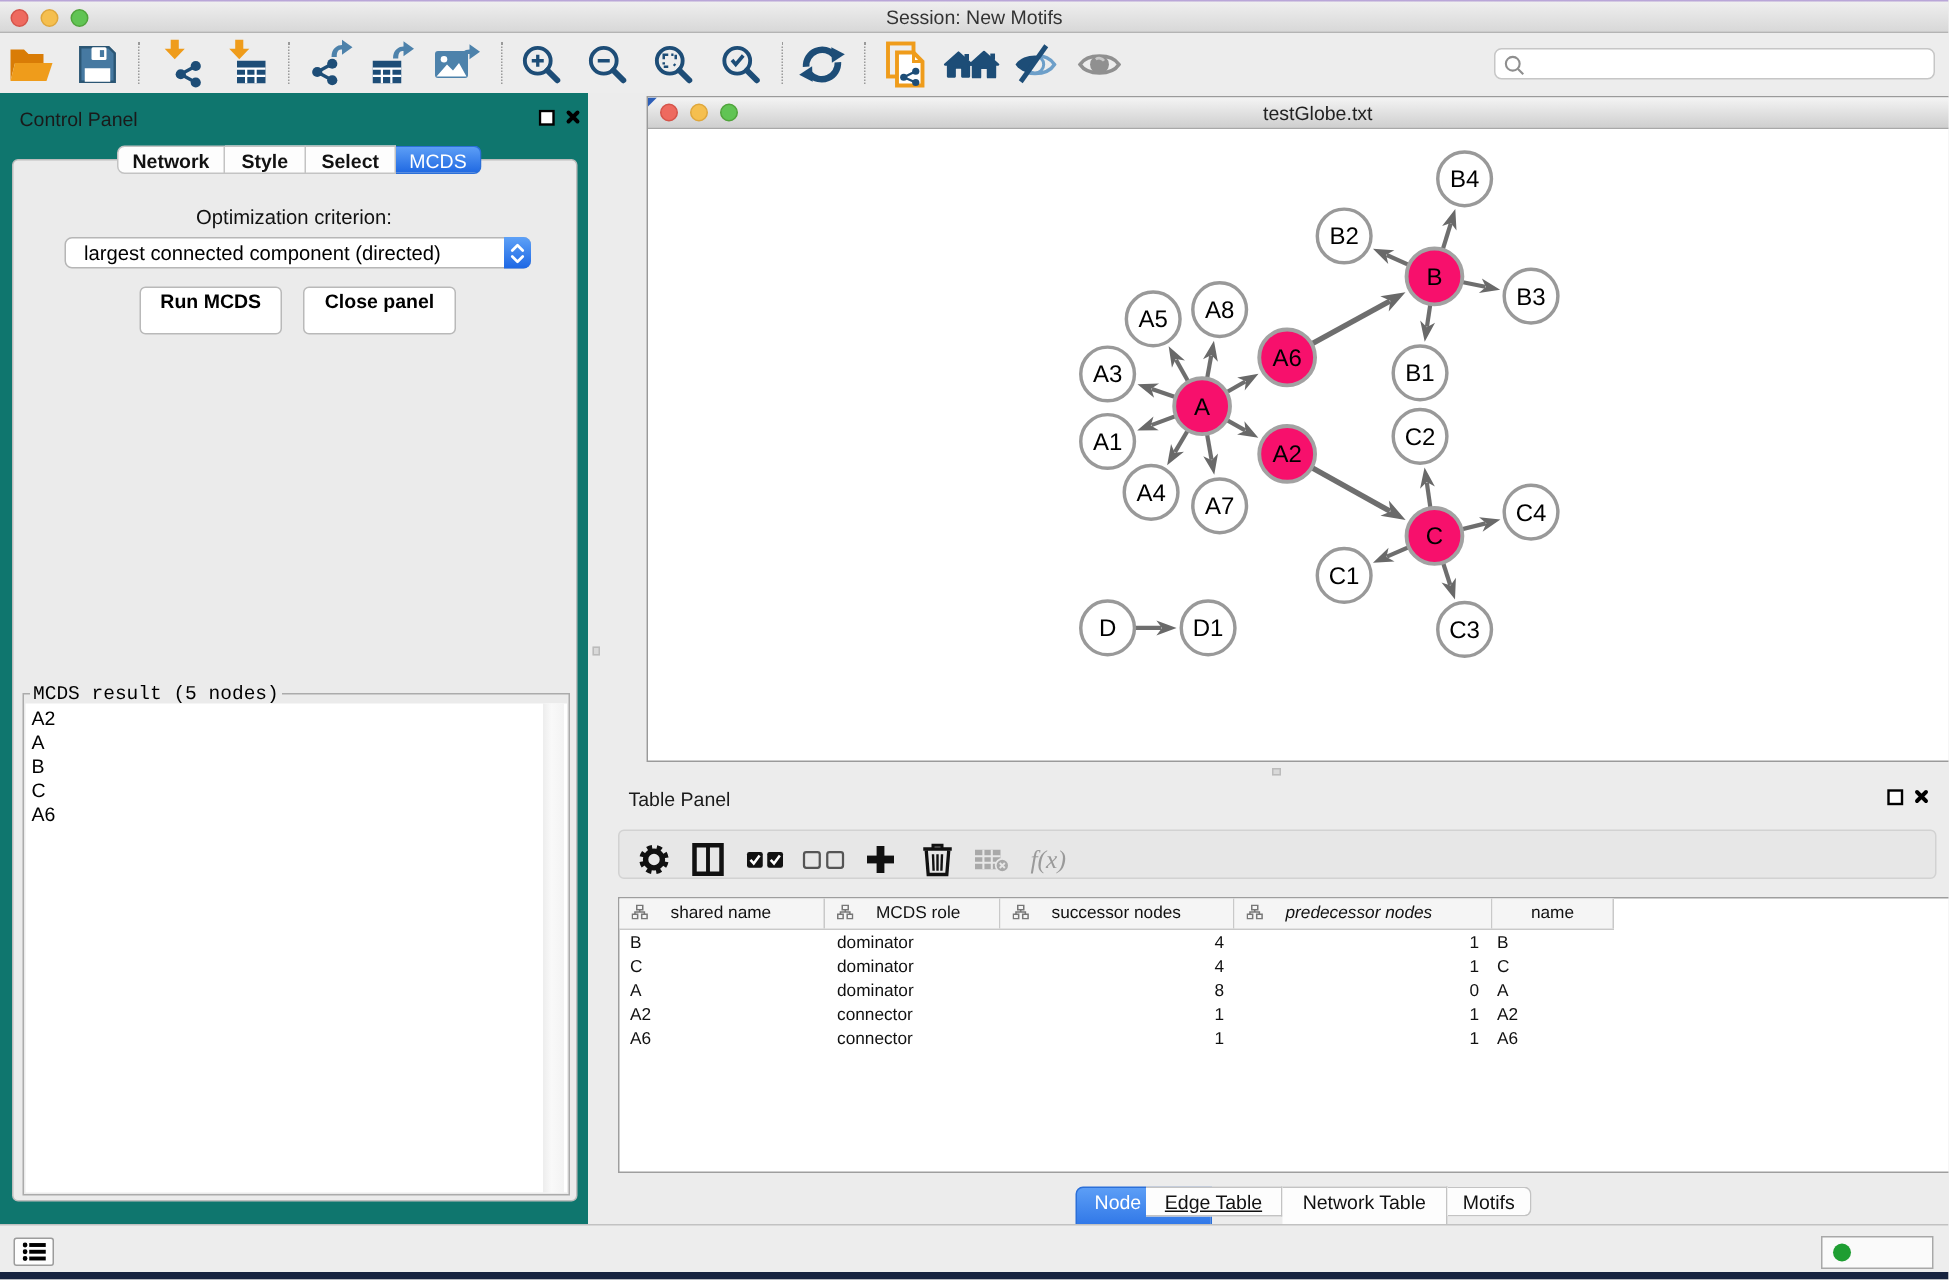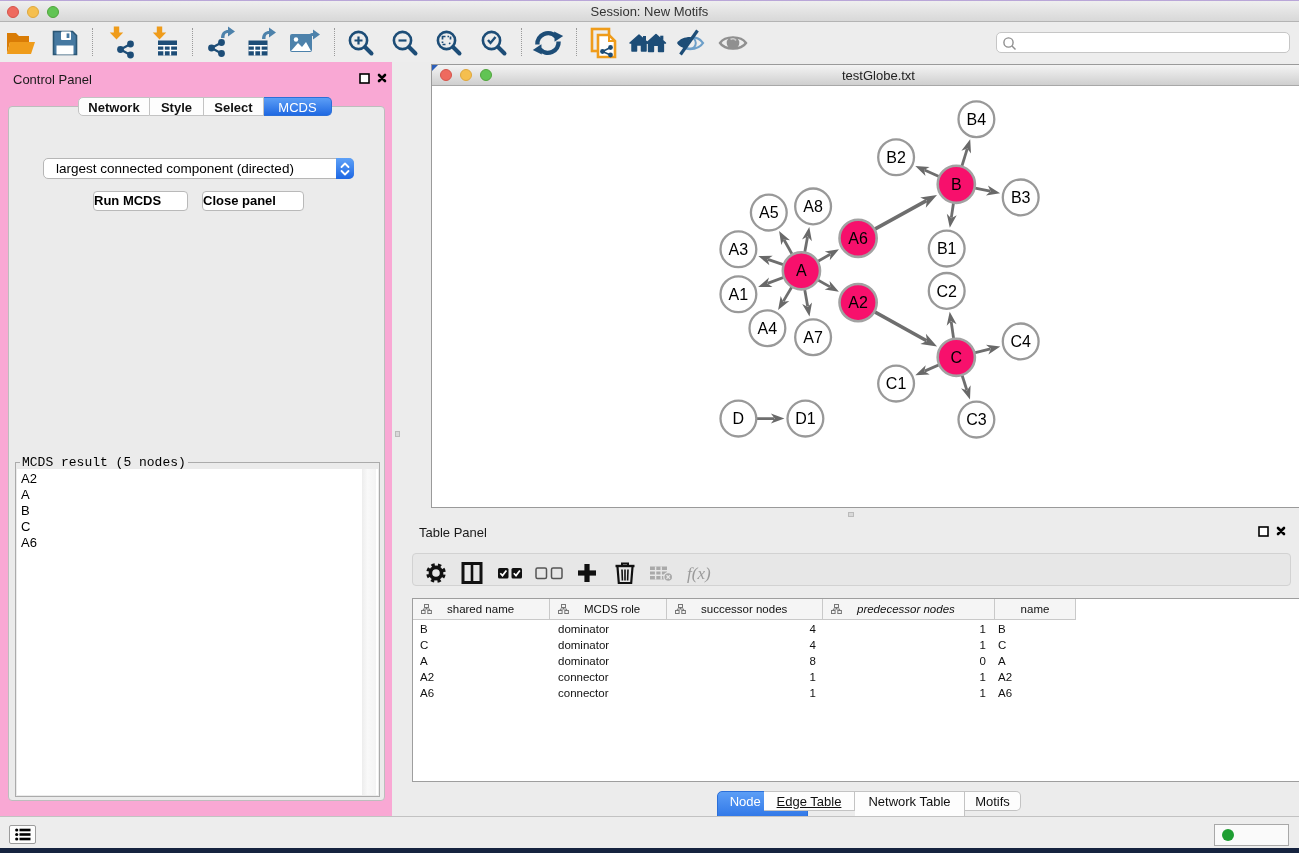--- a/index.html
+++ b/index.html
@@ -4,26 +4,26 @@
 <style>
 *{margin:0;padding:0;box-sizing:border-box;}
 html,body{width:1299px;height:853px;overflow:hidden;}
 body{font-family:"Liberation Sans",sans-serif;background:#ececec;position:relative;}
 .abs{position:absolute;}
 .titlebar{left:0;top:0;width:1299px;height:22px;background:linear-gradient(#efefef,#d8d8d8);border-top:1px solid #b9a6d8;border-bottom:1px solid #b4b4b4;}
 .tl{border-radius:50%;width:12px;height:12px;top:6px;}
 .ttext{width:100%;text-align:center;top:4px;font-size:13px;color:#333;}
 .toolbar{left:0;top:22px;width:1299px;height:40px;background:#ededed;}
 .searchbox{left:996px;top:32px;width:294px;height:21px;background:#fff;border:1px solid #c6c6c6;border-radius:5px;}
-.cpanel{left:0;top:62px;width:392px;height:754px;background:#f9a8d4;}
+.cpanel{left:0;top:62px;width:392px;height:754px;background:#0f766e;}
 .paneltitle{font-size:13px;color:#1a1a1a;}
 .tabpane{left:8px;top:44px;width:377px;height:695px;background:#ebebeb;border:1px solid #bdbdbd;border-radius:4px;}
 .seg{position:absolute;height:19px;font-size:13px;text-align:center;line-height:19px;color:#111;background:#fdfdfd;border:1px solid #c3c3c3;}
 .segsel{background:linear-gradient(#5c9ef6,#2069e2);color:#fff;border-color:#2b6fd8;}
-.btn{position:absolute;height:20px;background:#fff;border:1px solid #b9b9b9;border-radius:4px;font-size:13px;line-height:18px;color:#000;}
+.btn{position:absolute;height:32px;background:#fff;border:1px solid #b9b9b9;border-radius:4px;font-size:13px;text-align:center;line-height:18px;color:#000;}
 .netwin{left:403px;top:64px;width:895px;height:444px;background:#fff;border:1px solid #9a9a9a;margin-left:28px;}
 .nettitle{left:0;top:0;width:100%;height:21px;background:linear-gradient(#f4f4f4,#cfcfcf);border-bottom:1px solid #a8a8a8;}
 .tpanel{left:403px;top:520px;width:896px;height:296px;background:#ececec;}
 .ttoolbar{left:9px;top:33px;width:879px;height:33px;background:#e7e7e7;border:1px solid #d2d2d2;border-radius:4px;}
 .tablewrap{left:9px;top:78px;width:939px;height:184px;background:#fff;border:1px solid #9e9e9e;}
 .th{position:absolute;top:0;height:20px;background:#f5f5f5;border-right:1px solid #c9c9c9;font-size:11.5px;color:#111;}
 .statusbar{left:0;top:816px;width:1299px;height:32px;background:#ededed;border-top:1px solid #c2c2c2;}
 .navy{left:0;top:848px;width:1299px;height:5px;background:#16233f;}
 .sep{position:absolute;top:6px;height:28px;width:0;border-left:1px dotted #9a9a9a;}
 </style>
@@ -174,21 +174,22 @@
 <div class="abs cpanel">
   <div class="abs paneltitle" style="left:13px;top:10px;">Control Panel</div>
   <svg class="abs" style="left:359px;top:11px;" width="30" height="12" viewBox="0 0 30 12">
       <rect x="1" y="1" width="9" height="9" fill="#fff" stroke="#000" stroke-width="1.6"></rect>
       <path d="M20 2 L26 8 M26 2 L20 8" stroke="#000" stroke-width="2.6" stroke-linecap="round"></path>
     </svg>
   <div class="abs tabpane"></div>
   <div class="seg" style="left:78px;top:35px;width:72px;border-radius:5px 0 0 5px;font-weight:bold;">Network</div>
   <div class="seg" style="left:150px;top:35px;width:54px;border-left:none;font-weight:bold;">Style</div>
   <div class="seg" style="left:204px;top:35px;width:60px;border-left:none;font-weight:bold;">Select</div>
-  <div class="seg segsel" style="left:264px;top:35px;width:68px;border-radius:0 5px 5px 0;border-left:none;">MCDS</div>
+  <div class="seg segsel" style="left:264px;top:35px;width:57px;border-radius:0 5px 5px 0;border-left:none;">MCDS</div>
+  <div class="abs" style="left:0;width:392px;top:75px;text-align:center;font-size:13.5px;color:#111;">Optimization criterion:</div>
   <div class="abs" style="left:43px;top:96px;width:311px;height:21px;background:#fff;border:1px solid #b6b6b6;border-radius:5px;"></div>
   <div class="abs" style="left:336px;top:96px;width:18px;height:21px;background:linear-gradient(#5ea1f7,#1d67e4);border-radius:0 5px 5px 0;"></div>
   <svg class="abs" style="left:338px;top:99px;" width="14" height="16" viewBox="0 0 14 16">
       <path d="M3.5 6 L7 2.5 L10.5 6" fill="none" stroke="#fff" stroke-width="1.8" stroke-linecap="round" stroke-linejoin="round"></path>
       <path d="M3.5 10 L7 13.5 L10.5 10" fill="none" stroke="#fff" stroke-width="1.8" stroke-linecap="round" stroke-linejoin="round"></path>
     </svg>
   <div class="abs" style="left:56px;top:99px;font-size:13.5px;color:#000;">largest connected component (directed)</div>
   <div class="btn" style="left:93px;top:129px;width:95px;font-weight:bold;">Run MCDS</div>
   <div class="btn" style="left:202px;top:129px;width:102px;font-weight:bold;">Close panel</div>
   <div class="abs" style="left:15px;top:400px;width:365px;height:335px;border:1px solid #ababab;"></div>

